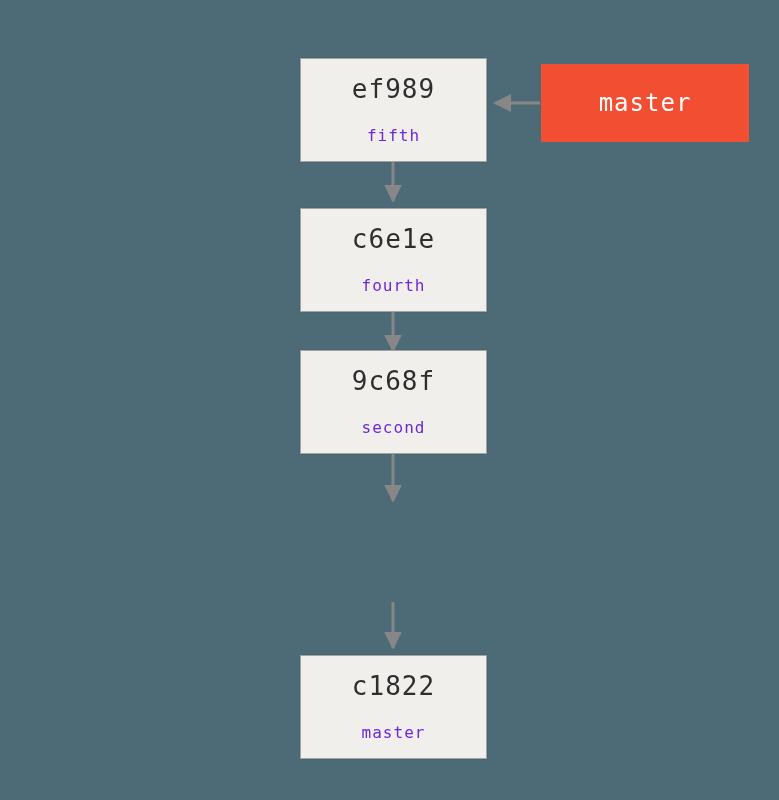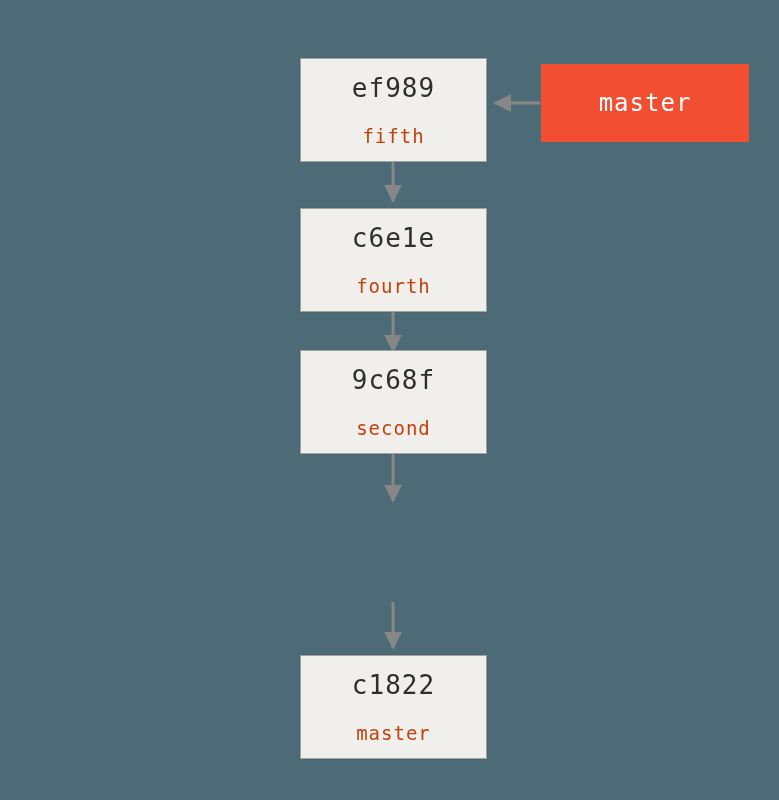--- a/index.html
+++ b/index.html
@@ -38,23 +38,23 @@
     gap: 26px;
     box-shadow: 0 0 0 1px rgba(0,0,0,0.03);
   }
   .commit .hash {
     font-size: 26px;
     line-height: 1;
     color: #2e2e2e;
     letter-spacing: 1px;
   }
   .commit .msg {
-    font-size: 19px;
+    font-size: 16px;
     line-height: 1;
-    color: #c2410c;
+    color: #6d28d9;
     letter-spacing: 1px;
   }
   .branch {
     position: absolute;
     left: 541px;
     top: 64px;
     width: 208px;
     height: 78px;
     background: #f14e32;
     display: flex;

